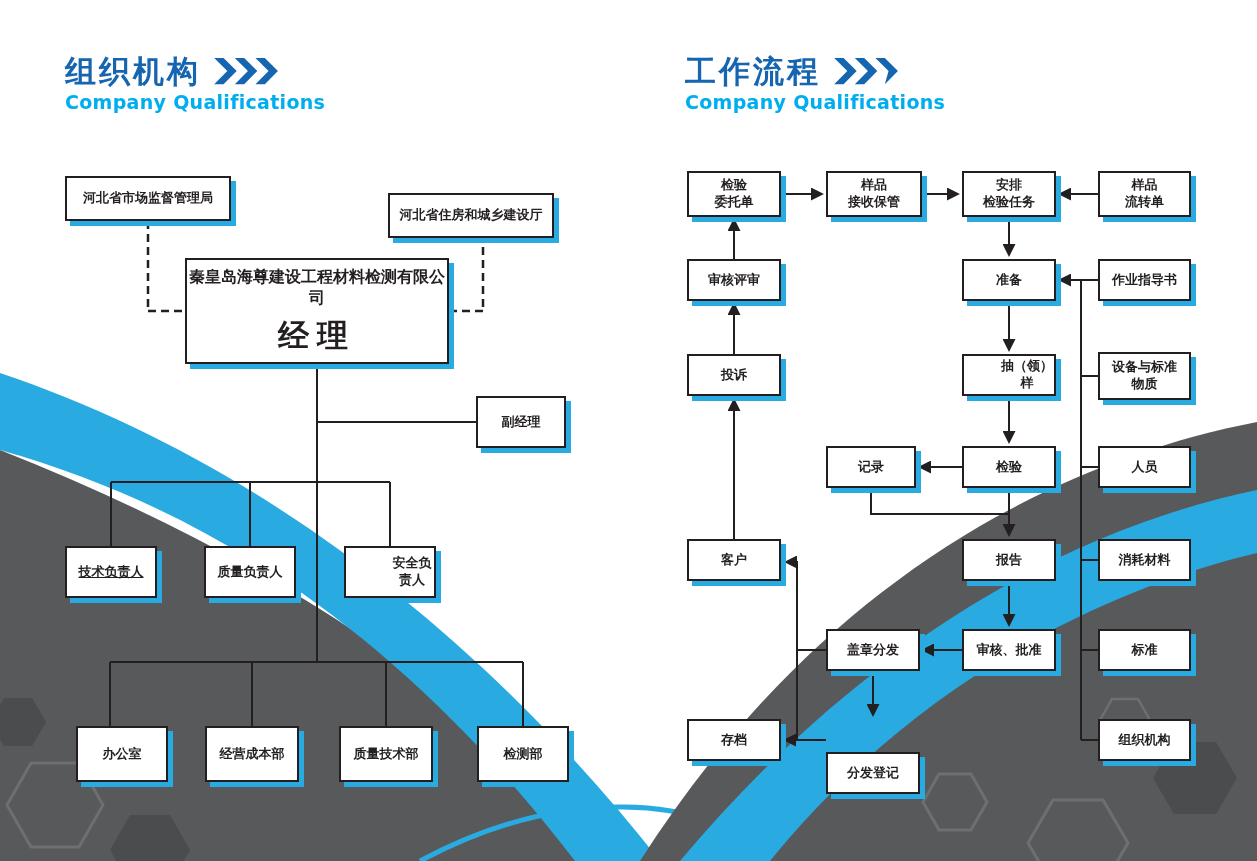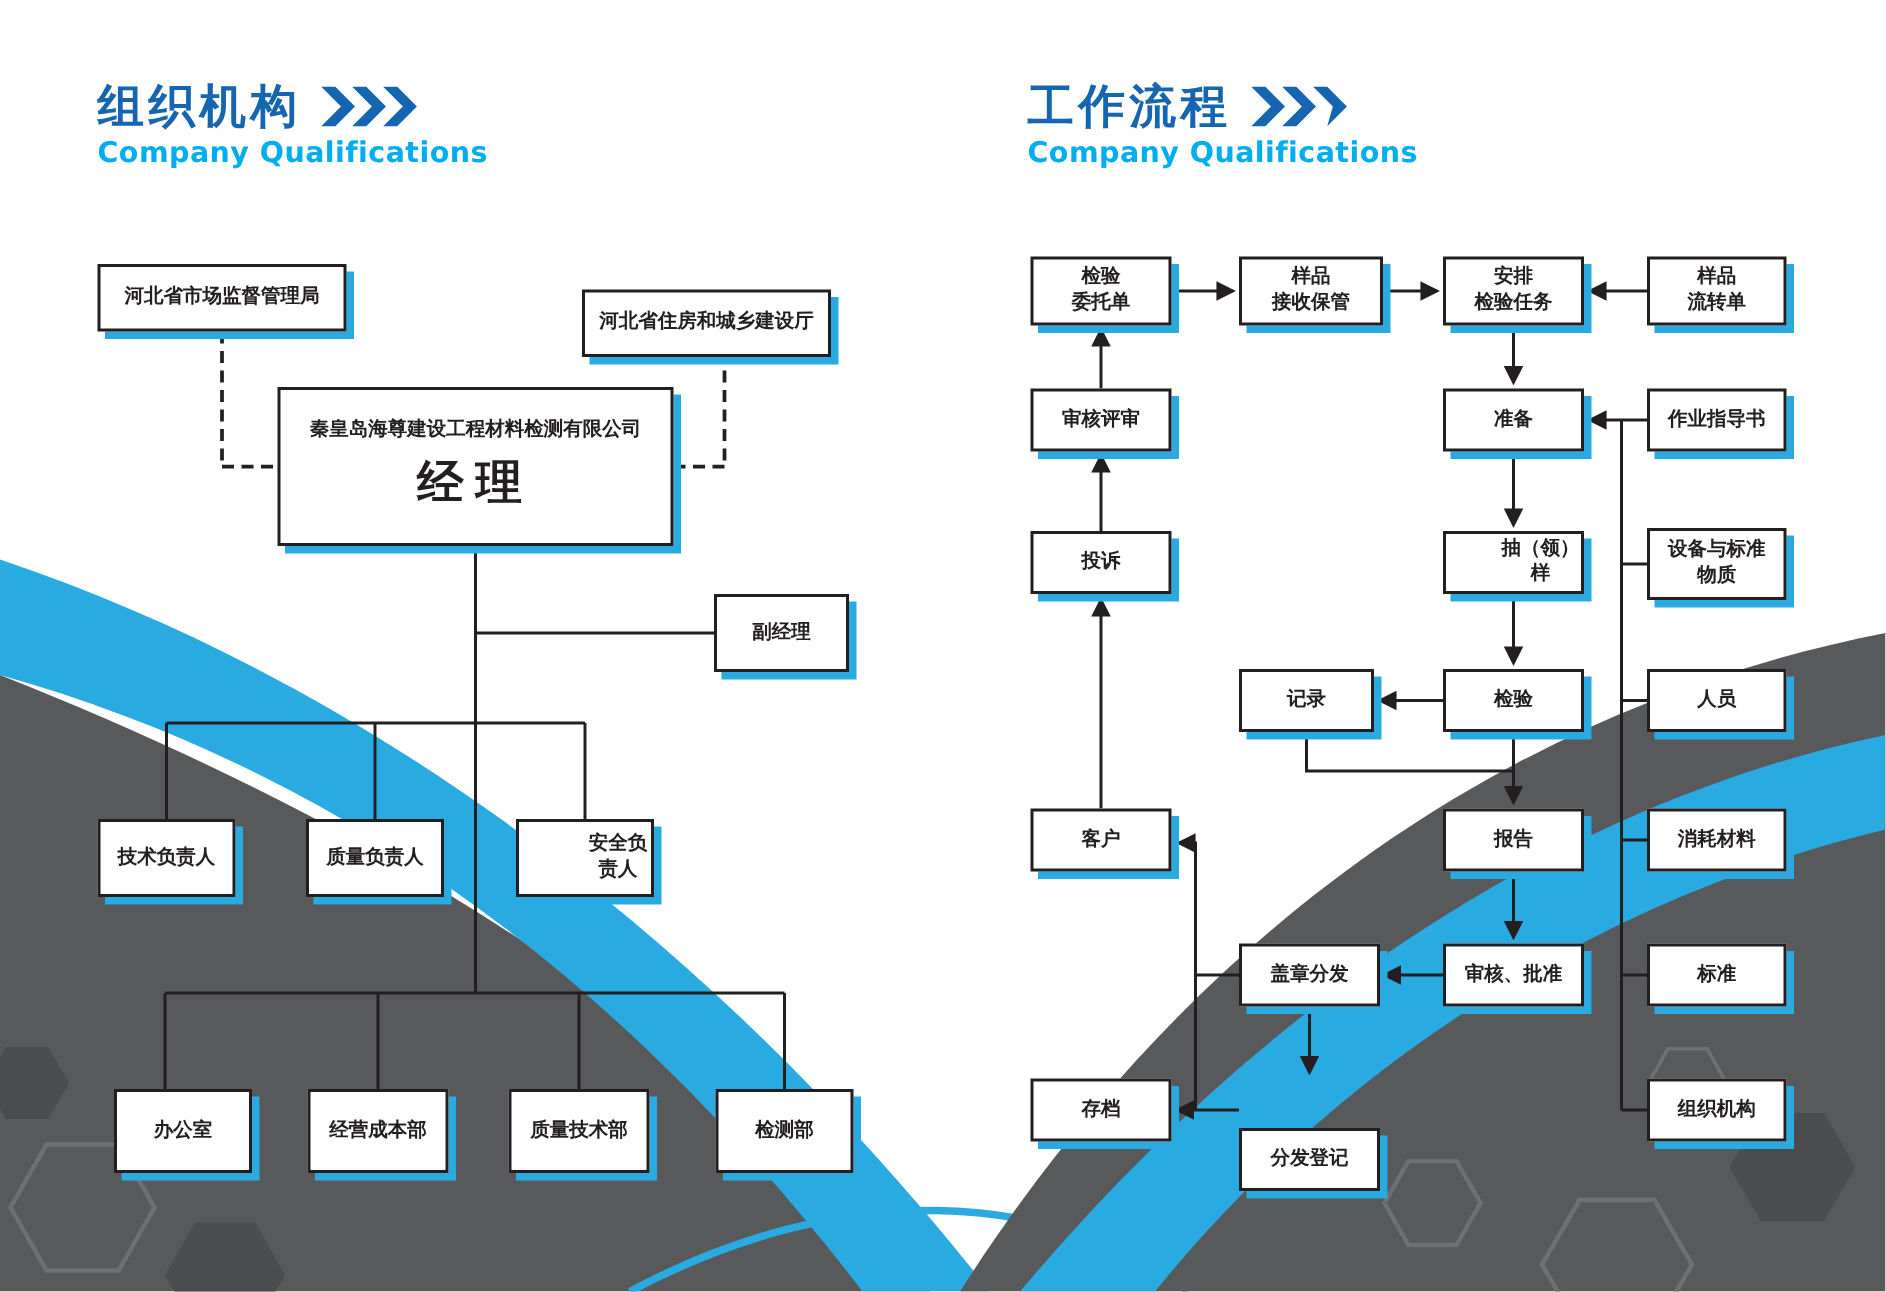--- a/index.html
+++ b/index.html
@@ -21,21 +21,21 @@
   .chevrons{width:68px;height:30px;display:block;}
   .en-subtitle{font-size:19px;font-weight:bold;color:var(--subtitle-cyan);margin-top:3px;letter-spacing:0.3px;}
   .box{
     position:absolute;z-index:3;box-sizing:border-box;
     background:var(--box-bg);border:2px solid var(--line-dark);
     box-shadow:5px 5px 0 0 var(--accent-blue);
     display:flex;flex-direction:column;align-items:center;justify-content:center;
     text-align:center;font-size:13px;font-weight:bold;color:var(--line-dark);line-height:1.3;
   }
   .box span{display:block;}
-  .main-box .company{font-size:13px;letter-spacing:0;}
+  .main-box .company{font-size:16px;letter-spacing:0;}
   .main-box .manager{font-size:31px;letter-spacing:8px;margin-top:6px;}
 </style>
 </head>
 <body>
 
 <div class="stage">
 
   <svg class="bg" width="1257" height="861" viewBox="0 0 1257 861">
     <path d="M0,450 C240,545 450,670 620,861 L0,861 Z" fill="#58595b"></path>
     <path d="M0,373 C265,462 490,645 660,861 L575,861 C415,652 228,514 0,450 Z" fill="#29abe2"></path>
@@ -140,21 +140,21 @@
   <div class="box" style="left:388px;top:176px;width:166px;height:45px;margin-top:17px;">
     <span>河北省住房和城乡建设厅</span>
   </div>
   <div class="box main-box" style="left:185px;top:258px;width:264px;height:106px;">
     <span class="company">秦皇岛海尊建设工程材料检测有限公司</span>
     <span class="manager">经理</span>
   </div>
   <div class="box" style="left:476px;top:396px;width:90px;height:52px;">
     <span>副经理</span>
   </div>
-  <div class="box" style="left:65px;top:546px;width:92px;height:52px;">
+  <div class="box" style="left:65px;top:546px;width:92px;height:52px;text-decoration:underline;">
     <span>技术负责人</span>
   </div>
   <div class="box" style="left:204px;top:546px;width:92px;height:52px;">
     <span>质量负责人</span>
   </div>
   <div class="box" style="left:344px;top:546px;width:92px;height:52px;padding-left:44px;">
     <span>安全负责人</span>
   </div>
   <div class="box" style="left:76px;top:726px;width:92px;height:56px;">
     <span>办公室</span>

